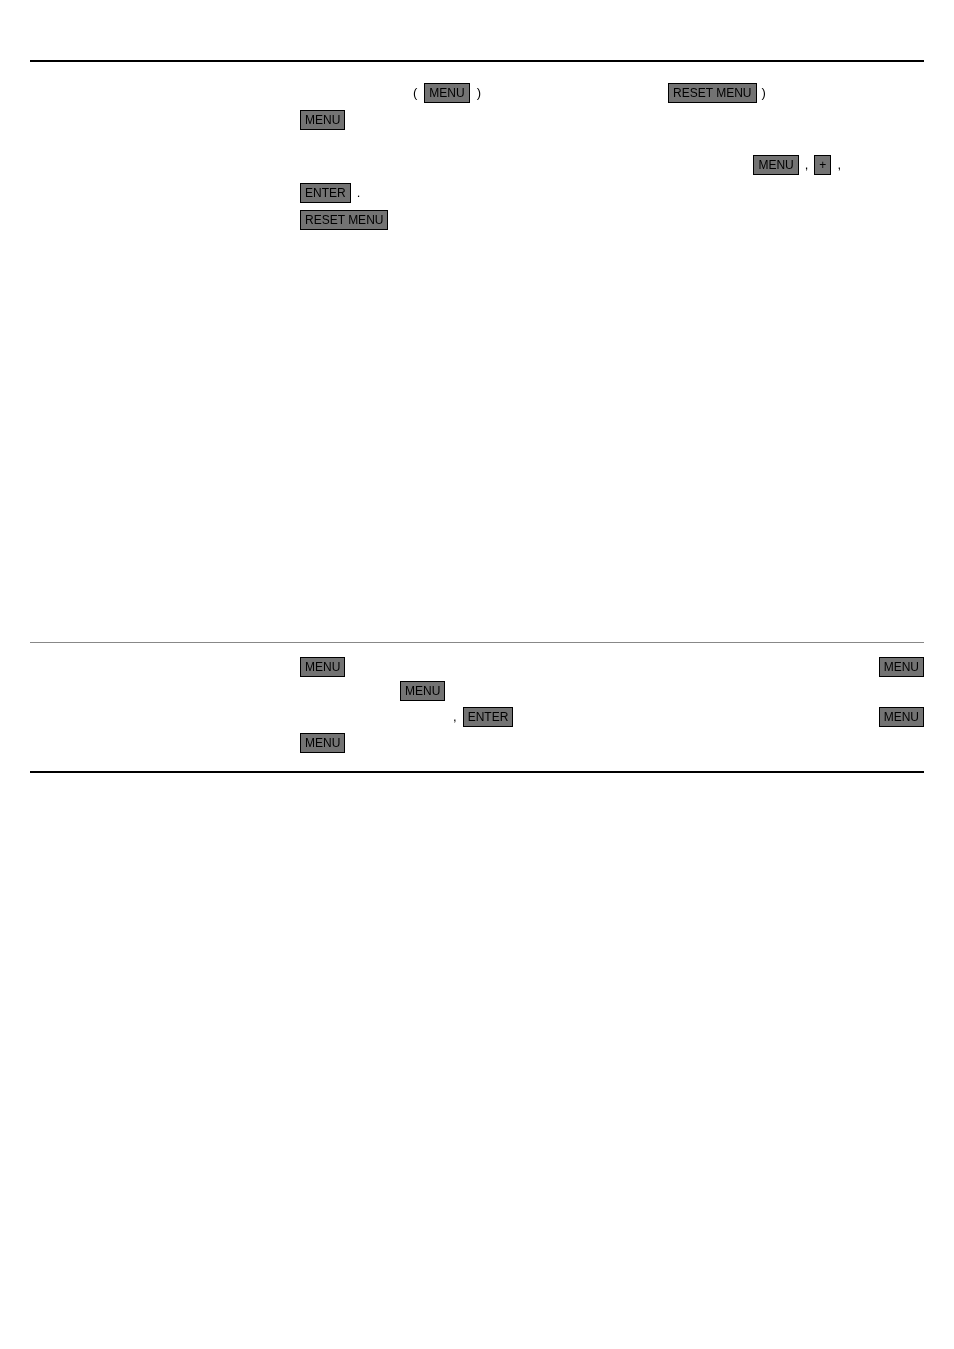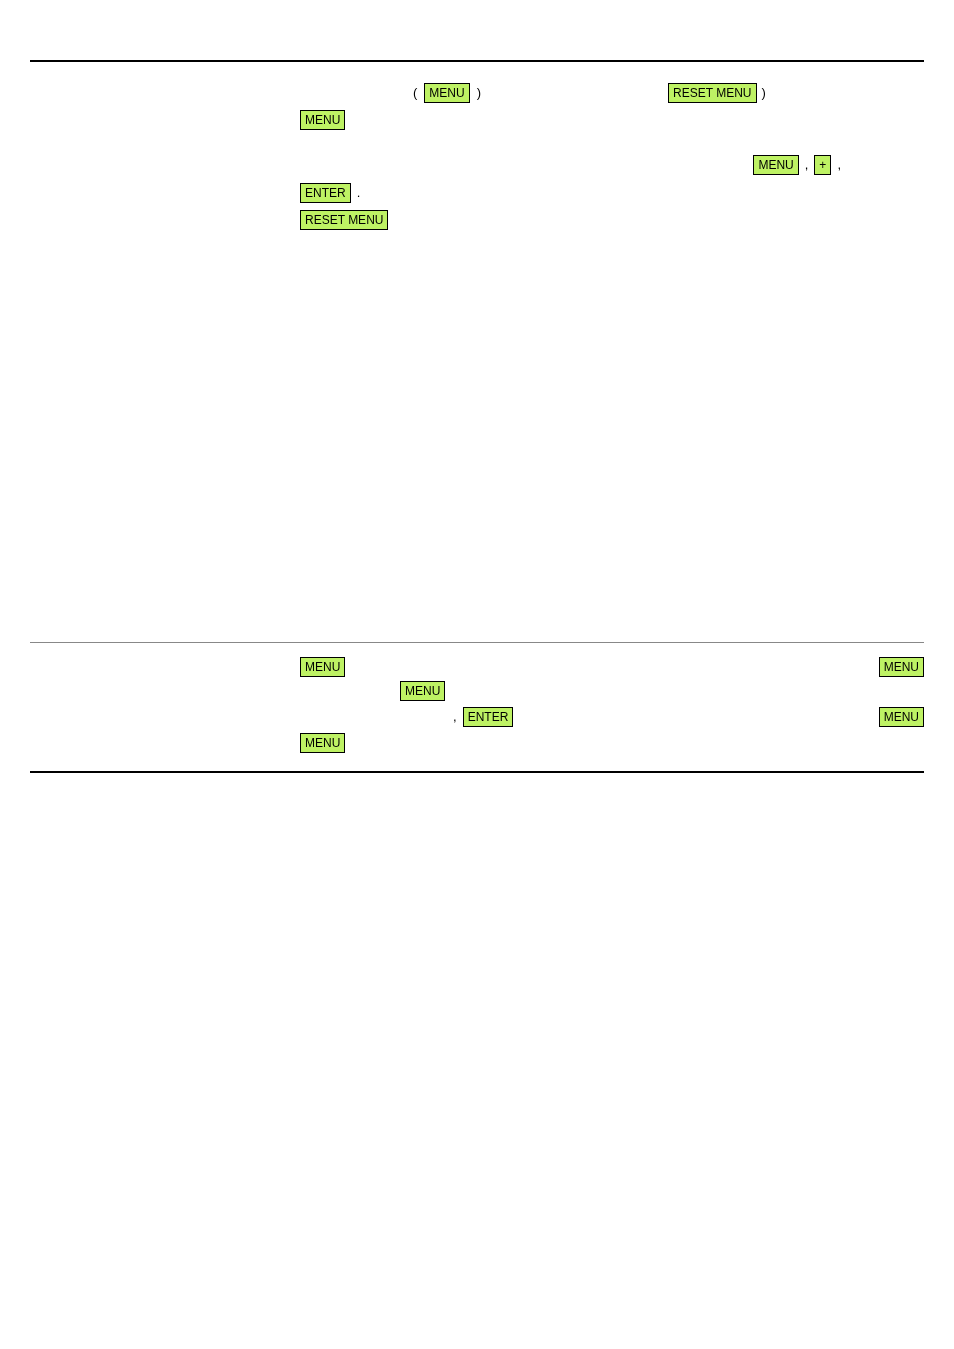--- a/index.html
+++ b/index.html
@@ -43,21 +43,21 @@
       line-height: 1.7;
     }
 
     .kbd {
       display: inline-block;
       border: 1px solid #000;
       padding: 0px 4px;
       font-size: 12px;
       font-family: Arial, Helvetica, sans-serif;
       white-space: nowrap;
-      background: #bef264;
+      background: #737373;
       line-height: 1.5;
     }
 
     .text-normal {
       font-size: 13px;
       margin: 0 3px;
     }
 
     .section-bottom {
       margin: 0 30px;

